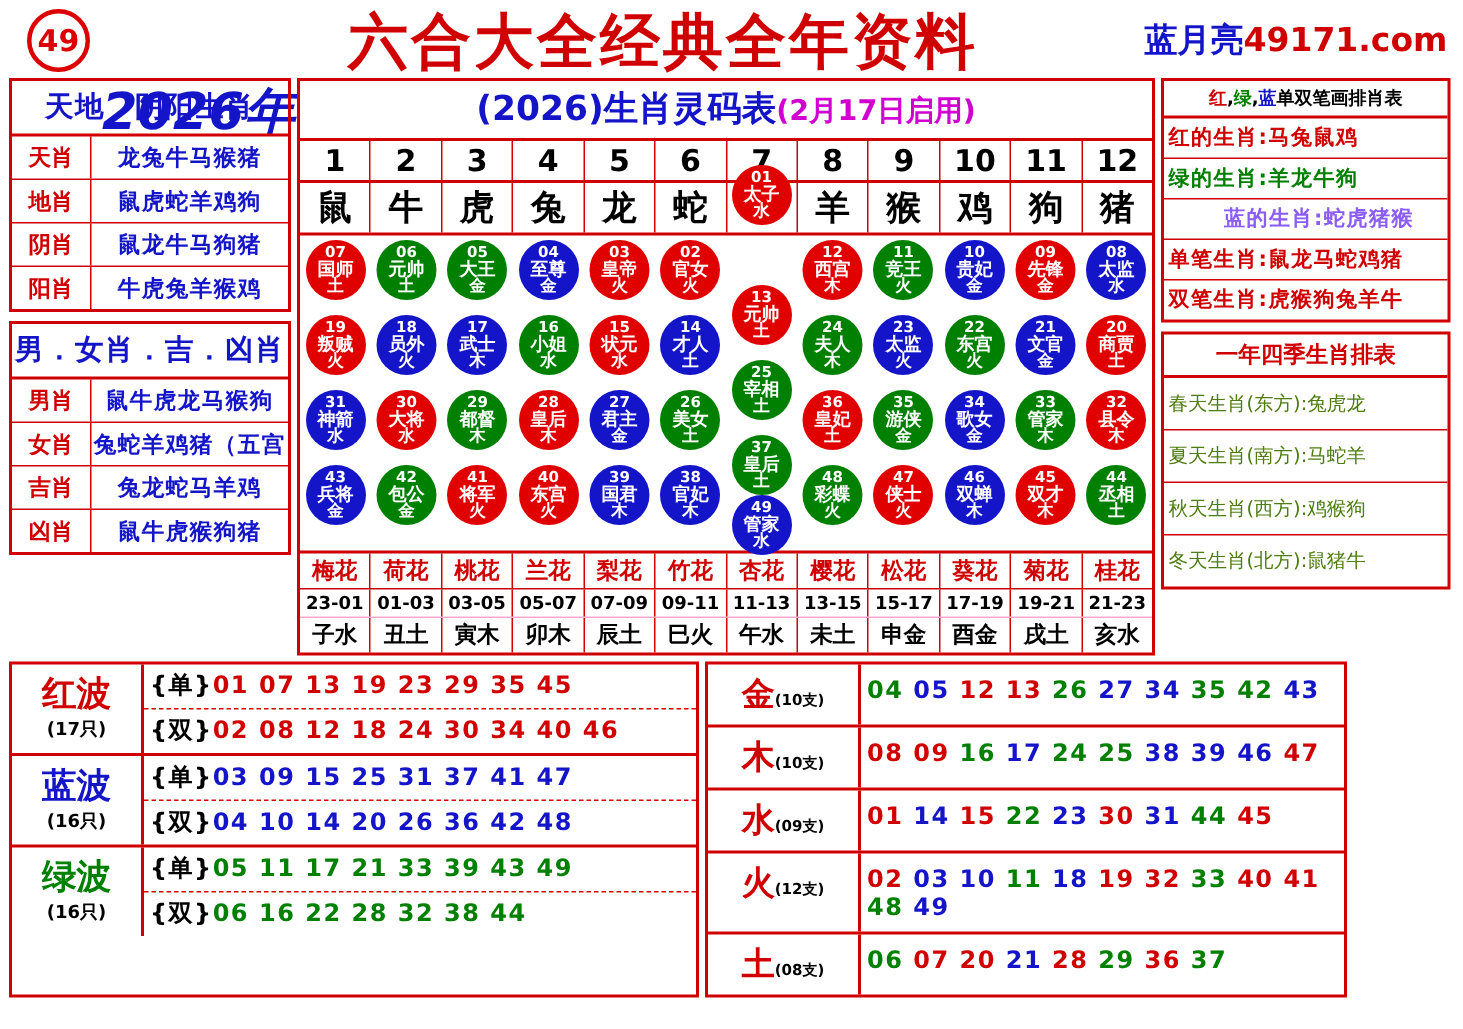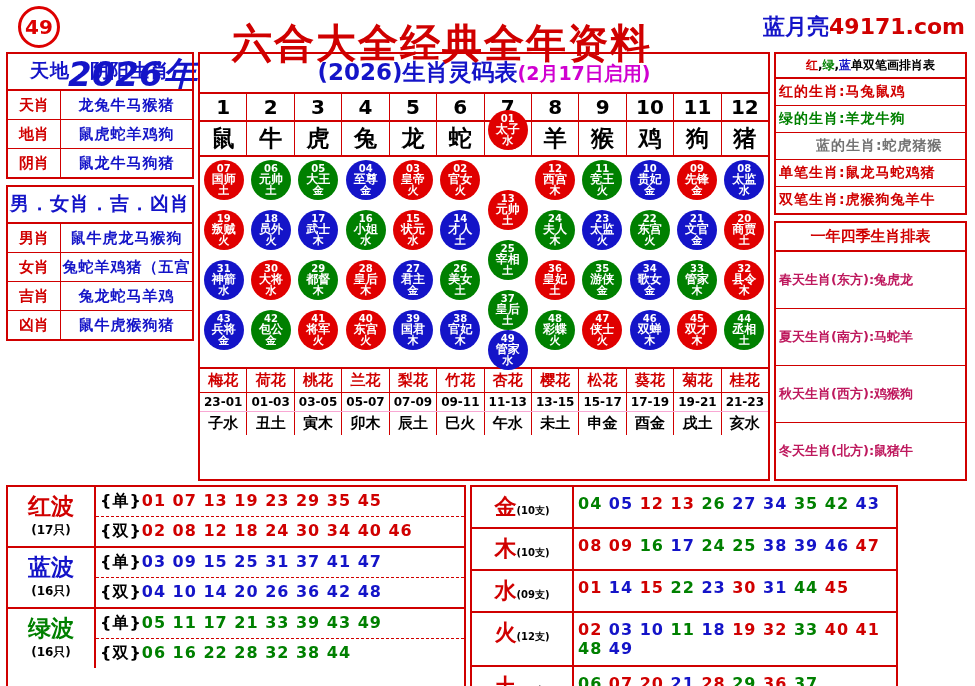--- a/index.html
+++ b/index.html
@@ -3,21 +3,21 @@
 <meta charset="utf-8">
 <style>
   html,body{margin:0;padding:0;}
   body{width:975px;height:686px;background:#fff;font-family:"DejaVu Sans","Liberation Sans",sans-serif;overflow:hidden;}
   .page{position:relative;width:975px;height:686px;}
 
   
   .header{position:relative;height:52px;}
   .logo{position:absolute;left:18px;top:6px;width:42px;height:42px;border-radius:50%;border:3px solid #d00;box-sizing:border-box;display:flex;align-items:center;justify-content:center;color:#d00;font-weight:bold;font-size:20px;}
   .year{position:absolute;left:68px;top:4px;font-size:34px;font-weight:bold;color:#1414c8;font-style:italic;margin-top:48px;}
-  .title{position:absolute;left:232px;top:16px;font-size:40px;font-weight:bold;color:#d00000;letter-spacing:2px;}
+  .title{position:absolute;left:232px;top:0px;font-size:40px;font-weight:bold;color:#d00000;letter-spacing:2px;}
   .site{position:absolute;right:10px;top:12px;font-size:22px;font-weight:bold;color:#1414c8;}
   .site .dotcom{color:#d00000;}
 
   
   .cols{position:relative;display:flex;padding:0 6px;gap:4px;}
   .colL{width:188px;}
   .colC{width:572px;}
   .colR{width:193px;}
 
   .box{border:2px solid #d00000;box-sizing:border-box;}
@@ -56,23 +56,23 @@
   .flowerrow div{font-size:15px;color:#d00000;padding:2px 0;}
   .rangerow{border-bottom:1px solid #f9a8d4;}
   .rangerow div{font-size:12px;color:#000;padding:2px 0;}
   .elemrow div{font-size:15px;color:#000;padding:2px 0;}
 
   
   .rhead{text-align:center;font-size:12px;font-weight:bold;padding:3px 0;border-bottom:2px solid #d00000;}
   .rhead .r{color:#d00000;}.rhead .g{color:#008000;}.rhead .b{color:#1414c8;}.rhead .k{color:#000;}
   .rrow{border-bottom:1px solid #d00000;font-size:14px;font-weight:bold;padding:4px 3px;letter-spacing:1px;}
   .rrow:last-child{border-bottom:none;}
-  .c-red{color:#d00000;}.c-green{color:#008000;}.c-blue{color:#737373;padding-left:40px;}
+  .c-red{color:#d00000;}.c-green{color:#008000;}.c-blue{color:#8b5cf6;padding-left:40px;}
   .rtitle{text-align:center;font-size:15px;font-weight:bold;color:#d00000;padding:4px 0;border-bottom:2px solid #d00000;}
-  .srow{border-bottom:1px solid #d00000;font-size:13px;font-weight:bold;color:#be185d;padding:19px 3px;}
+  .srow{border-bottom:1px solid #d00000;font-size:13px;font-weight:normal;color:#4d7c0f;padding:8px 3px;}
   .srow:last-child{border-bottom:none;}
 
   
   .bottom{display:flex;gap:4px;padding:4px 6px 0;}
   .bl{width:460px;}
   .br{width:428px;}
   .wave{display:flex;border-bottom:2px solid #d00000;}
   .wave:last-child{border-bottom:none;}
   .wname{width:86px;text-align:center;border-right:2px solid #d00000;padding:4px 0;}
   .wname .t{font-size:23px;font-weight:bold;}
@@ -113,20 +113,24 @@
           <div class="k">天肖</div>
           <div class="v">龙兔牛马猴猪</div>
         </div>
         <div class="lrow">
           <div class="k">地肖</div>
           <div class="v">鼠虎蛇羊鸡狗</div>
         </div>
         <div class="lrow">
           <div class="k">阴肖</div>
           <div class="v">鼠龙牛马狗猪</div>
+        </div>
+        <div class="lrow">
+          <div class="k">阳肖</div>
+          <div class="v">牛虎兔羊猴鸡</div>
         </div>
       </div>
 
       <div class="gap"></div>
 
       <div class="box">
         <div class="lhead">男．女肖．吉．凶肖</div>
         <div class="lrow">
           <div class="k">男肖</div>
           <div class="v">鼠牛虎龙马猴狗</div>

